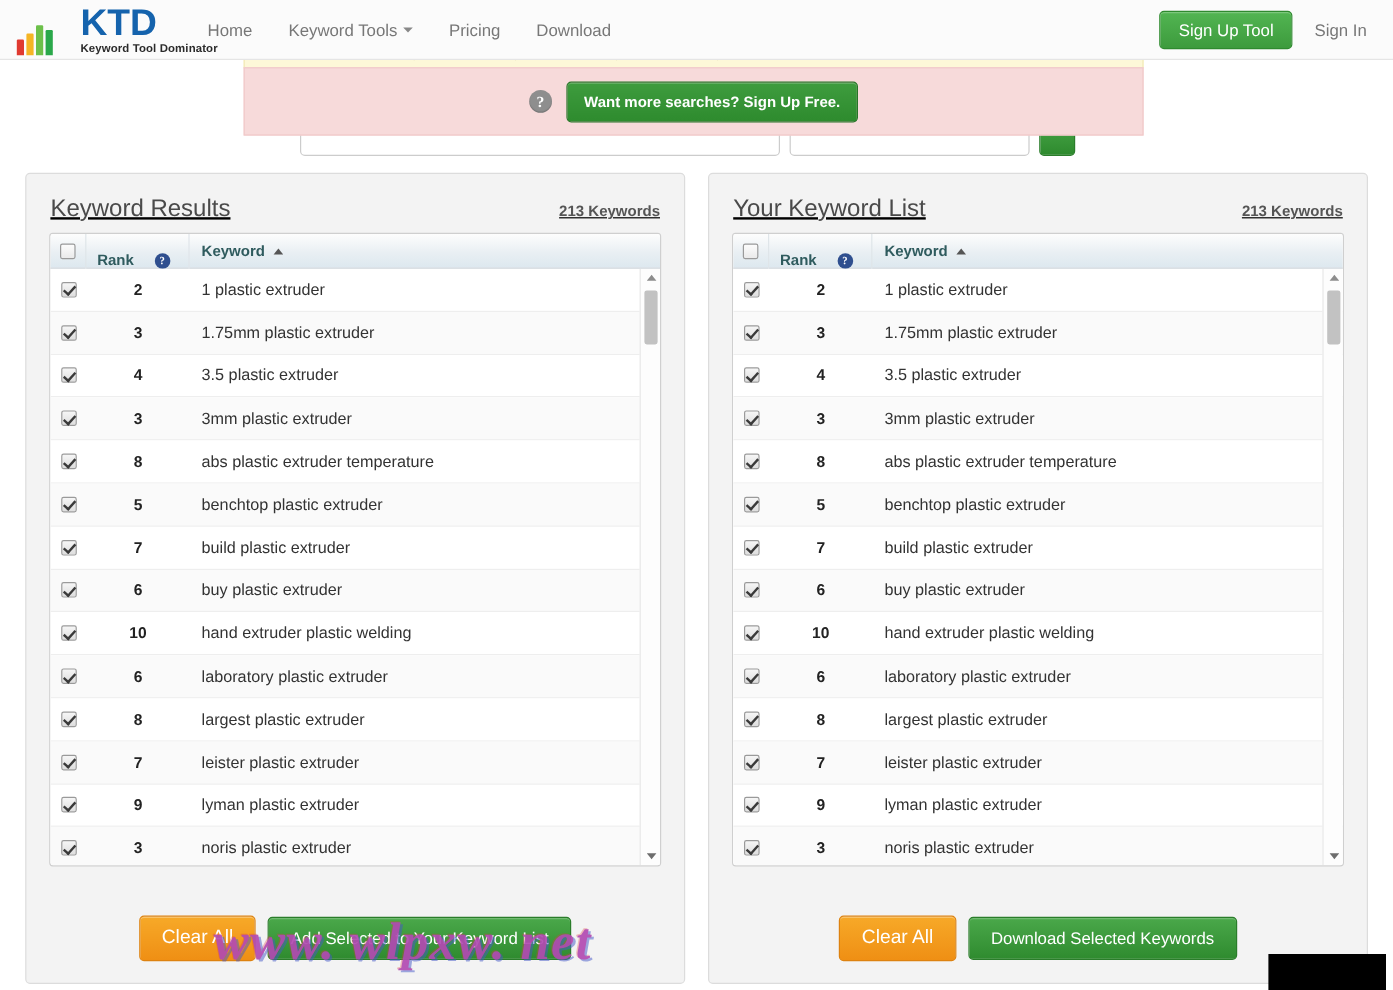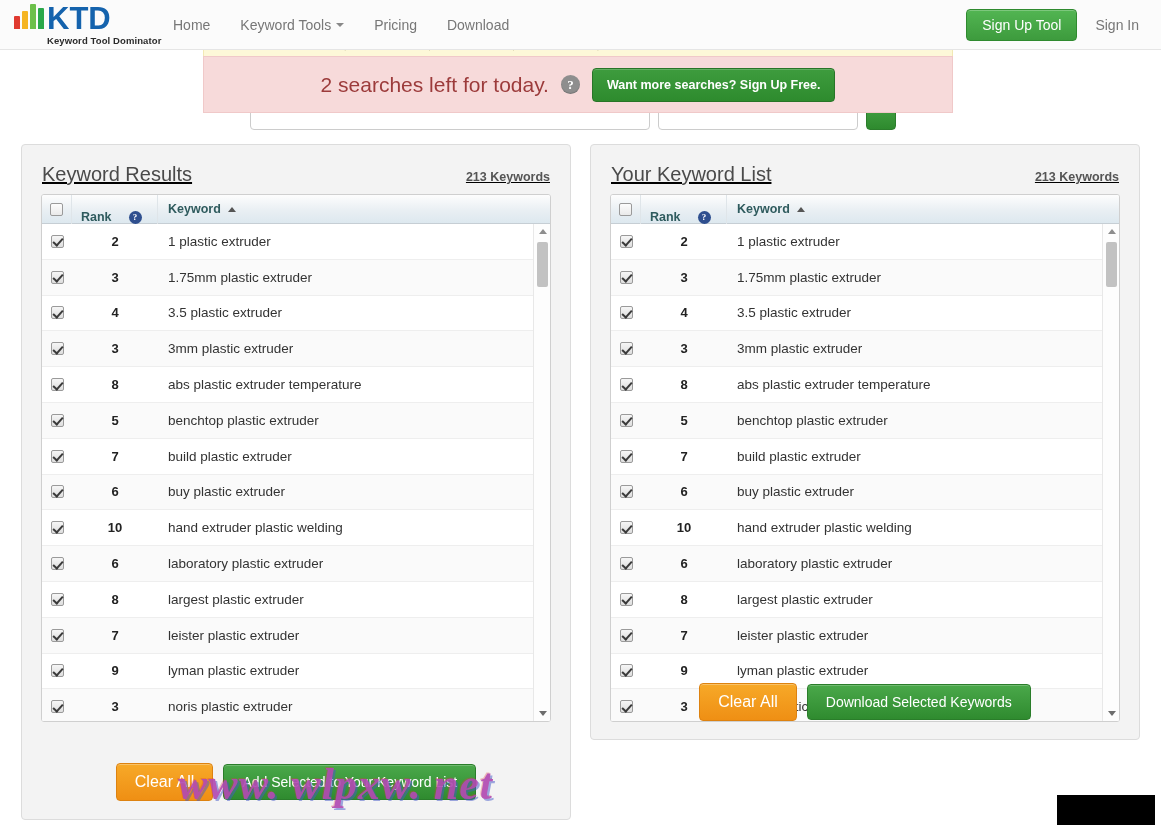--- a/index.html
+++ b/index.html
@@ -15,21 +15,21 @@
 
   
   .navbar {
     position: absolute; top: 0; left: 0; width: 1161px; height: 50px;
     background: #fbfbfb;
     border-bottom: 1px solid #e5e5e5;
     z-index: 40;
   }
   .logo-wrap {
     position: absolute; left: 14px; top: 3px;
-    display: flex; gap: 3px;
+    display: flex; align-items: flex-end; gap: 23px;
   }
   .logo-bars { display: flex; align-items: flex-end; gap: 2px; height: 26px; }
   .logo-bars i { display: block; width: 6px; border-radius: 1px 1px 0 0; }
   .bar-r { height: 13px; background: #e03a30; }
   .bar-o { height: 18px; background: #f5b524; }
   .bar-g1 { height: 25px; background: #6cc04a; }
   .bar-g2 { height: 21px; background: #2aa84a; }
   .logo-text { display: flex; flex-direction: column; line-height: 1; }
   .logo-ktd {
     font-size: 31px; font-weight: bold; color: #1563ad;
@@ -130,21 +130,21 @@
   }
 
   
   .panel {
     position: absolute;
     background: #f3f3f3;
     border: 1px solid #dcdcdc;
     border-radius: 4px;
   }
   .panel-left  { left: 21px;  top: 144px; width: 550px; height: 676px; }
-  .panel-right { left: 590px; top: 144px; width: 550px; height: 596px; }
+  .panel-right { left: 590px; top: 144px; width: 550px; height: 676px; }
 
   .panel-head {
     display: flex; align-items: baseline; justify-content: space-between;
     padding: 18px 20px 8px 20px;
     text-decoration: underline;
   }
   .panel-title { font-size: 20px; color: #4a4a4a; font-weight: normal; }
   .panel-count { font-size: 12.5px; color: #555; font-weight: bold; }
 
   
@@ -307,21 +307,20 @@
   </div>
 
   <div class="search-row">
     <input class="search-input" type="text" placeholder="" style="">
     <input class="search-select" type="text" placeholder="" style="">
     <button class="btn-search"></button>
   </div>
 
   <div class="pink-banner">
     <div class="pink-banner-inner">
-      <span class="searches-left">2 searches left for today.</span>
       <span class="help-circle">?</span>
       <button class="btn-more-searches">Want more searches? Sign Up Free.</button>
     </div>
   </div>
 
   <div class="panel panel-left">
     <div class="panel-head">
       <div class="panel-title">Keyword Results</div>
       <div class="panel-count">213 Keywords</div>
     </div>

